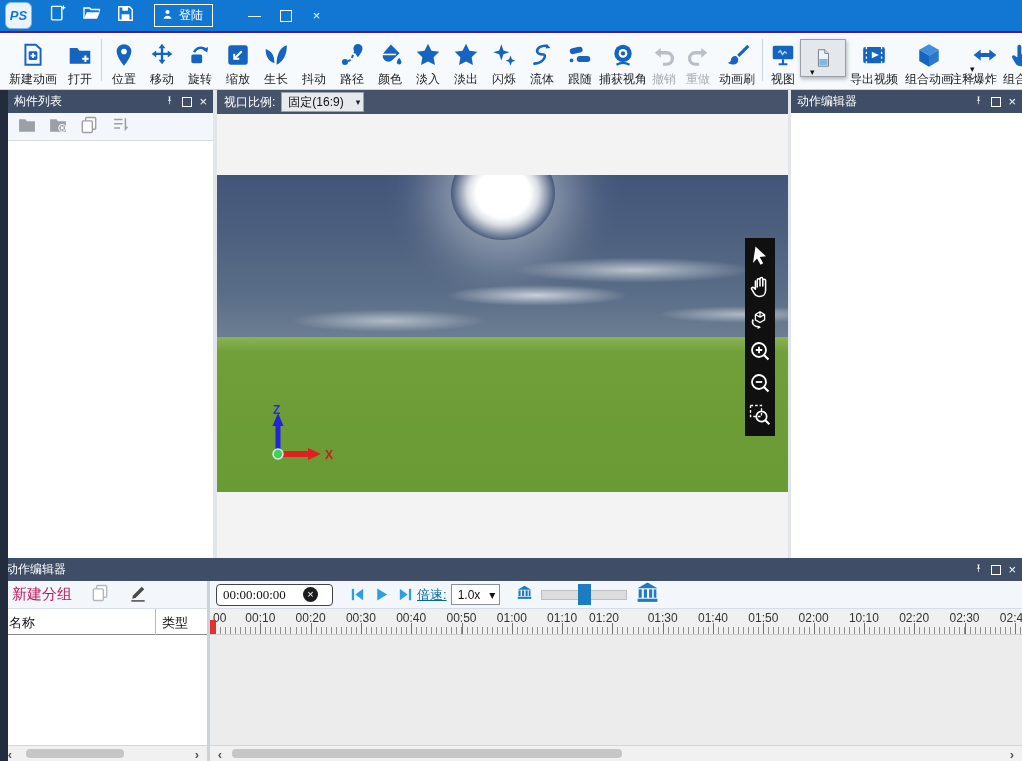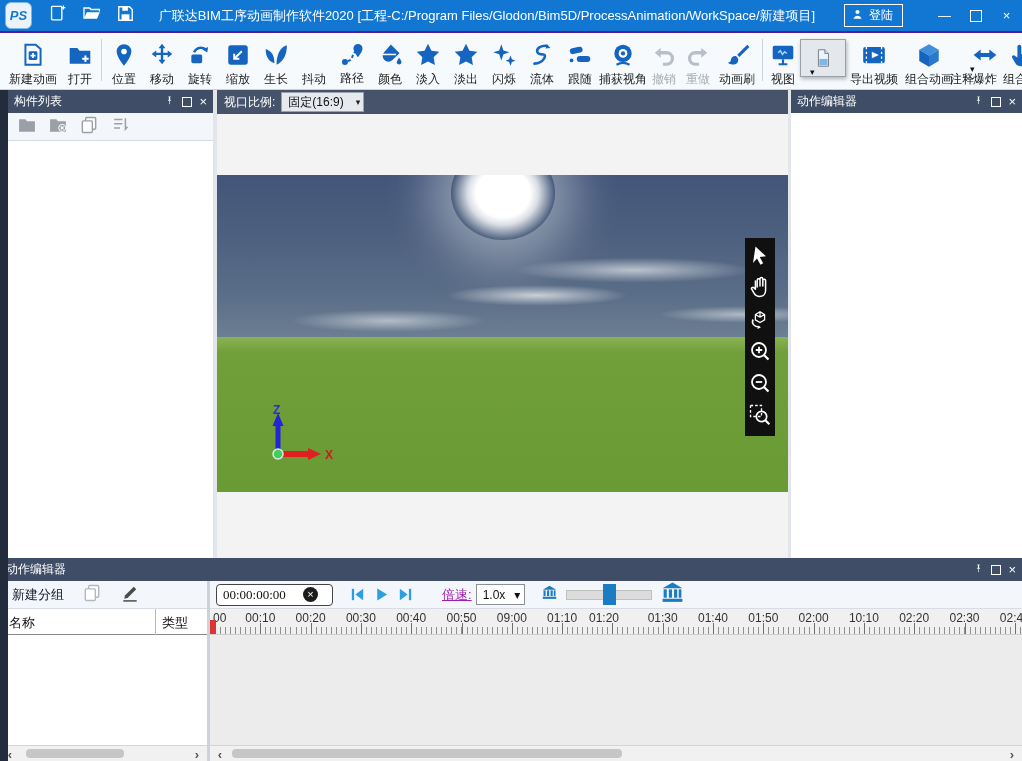--- a/index.html
+++ b/index.html
@@ -79,32 +79,32 @@
                display:flex;flex-direction:column;z-index:4;}
   .nav-btn{height:32px;display:flex;align-items:center;justify-content:center;}
   .nav-btn svg{width:24px;height:24px;}
   .axis{position:absolute;left:36px;bottom:26px;}
   
   .bottom{position:absolute;left:0;top:558px;width:1022px;height:203px;background:#fff;}
   .bt-tools{position:absolute;left:0;top:23px;width:207px;height:28px;background:#f3f6fa;
             border-bottom:1px solid #d8dde3;display:flex;align-items:center;gap:18px;padding-left:12px;
             box-sizing:border-box;}
   .bt-tools svg{width:20px;height:20px;}
-  .new-group{font-size:13px;color:#0f172a;}
+  .new-group{font-size:15px;color:#be185d;}
   .bt-controls{position:absolute;left:210px;top:23px;right:0;height:28px;background:#f3f6fa;
                border-bottom:1px solid #d8dde3;display:flex;align-items:center;box-sizing:border-box;}
   .time-field{margin-left:6px;width:106px;height:20px;border:1.5px solid #444;border-radius:4px;
               background:#fff;display:flex;align-items:center;padding:0 3px 0 6px;gap:4px;}
   .time-field input{border:0;outline:0;width:76px;font-size:13px;font-family:Liberation Serif, serif;
                     color:#111;background:transparent;padding:0;}
   .time-clear{width:15px;height:15px;border-radius:50%;background:#1c1c1c;color:#fff;font-size:11px;
               line-height:15px;text-align:center;flex:0 0 auto;}
   .pb-btn{width:24px;height:24px;display:flex;align-items:center;justify-content:center;}
   .pb-btn svg{width:17px;height:17px;}
-  .speed-label{font-size:13px;color:#a21caf;margin-left:25px;text-decoration:underline;}
+  .speed-label{font-size:13px;color:#0369a1;margin-left:0;text-decoration:underline;}
   .speed-select{margin-left:4px;background:#fff;border:1px solid #8a9098;height:19px;display:flex;
                 align-items:center;font-size:12px;padding:0 4px 0 6px;gap:9px;color:#111;}
   .bank-sm svg{width:17px;height:17px;}
   .bank-lg svg{width:25px;height:25px;}
   .bank-sm{margin-left:16px;}
   .slider{position:relative;width:84px;height:8px;background:#dcdcdc;border:1px solid #bfbfbf;margin:0 8px;}
   .slider-handle{position:absolute;left:36px;top:-7px;width:13px;height:21px;background:#1b7cc2;}
   .bt-cols{position:absolute;left:0;top:51px;width:207px;height:26px;background:#fff;
            border-bottom:1px solid #8a8a8a;box-sizing:border-box;font-size:13px;color:#111;}
   .bt-cols .c1{position:absolute;left:9px;top:5px;}
@@ -147,21 +147,20 @@
             <path d="M2.5 18.5l3.5-8h16.5l-3.5 8z" fill="#fff"></path>
           </svg></span>
     </div>
     <div class="tbar-btn">
       <span><svg viewBox="0 0 24 24">
             <path d="M3.5 3.5h13.5l3.5 3.5v13.5H3.5z" fill="none" stroke="#fff" stroke-width="1.7"></path>
             <rect x="8" y="3.5" width="7" height="5" fill="#fff"></rect>
             <rect x="7" y="13" width="10" height="7.5" fill="#fff"></rect>
           </svg></span>
     </div>
-    <div class="win-title">广联达BIM工序动画制作软件2020 [工程-C:/Program Files/Glodon/Bim5D/ProcessAnimation/WorkSpace/新建项目]</div>
     <div class="login-btn">
       <span><svg viewBox="0 0 24 24">
             <circle cx="12" cy="7.5" r="3.8" fill="#fff"></circle>
             <path d="M4.5 20c1.4-3.8 4.2-5.8 7.5-5.8s6.1 2 7.5 5.8z" fill="#fff"></path>
           </svg></span>
       <span>登陆</span>
     </div>
     <div class="win-ctl">
         <span>—</span>
       </div>
@@ -241,21 +240,21 @@
       </div>
       <div class="tb-btn" style="width: 38px; gap: 48px;">
         <span class="tb-ic">
           <svg viewBox="0 0 24 24">
             <path d="M12 21C7 17 2.5 13.2 2.5 8.6 2.5 5.8 4.7 3.8 7.3 3.8c1.9 0 3.7 1 4.7 2.8 1-1.8 2.8-2.8 4.7-2.8 2.6 0 4.8 2 4.8 4.8C21.5 13.2 17 17 12 21z" fill="#1565c0"></path>
             <path d="M4.5 11h4l1.3-2.6 2.2 4.6 1.4-2h5" fill="none" stroke="#fff" stroke-width="1.5"></path>
           </svg>
         </span>
         <span class="tb-lb">抖动</span>
       </div>
-      <div class="tb-btn" style="width: 38px; font-family: Liberation Mono, monospace;">
+      <div class="tb-btn" style="width: 38px;">
         <span class="tb-ic">
           <svg viewBox="0 0 24 24">
             <circle cx="5.5" cy="18.5" r="2.8" fill="#1565c0"></circle>
             <path d="M8 17.5c5.5 0 3.5-8.5 9-9.5" fill="none" stroke="#1565c0" stroke-width="1.8" stroke-dasharray="3 2"></path>
             <path d="M17.5 1.8a4.2 4.2 0 0 0-4.2 4.2c0 3.1 4.2 8 4.2 8s4.2-4.9 4.2-8a4.2 4.2 0 0 0-4.2-4.2z" fill="#1565c0"></path>
           </svg>
         </span>
         <span class="tb-lb">路径</span>
       </div>
       <div class="tb-btn" style="width: 38px;">
@@ -616,21 +615,21 @@
         <span class="tick-label" style="left: 50.3px; transform: translateX(-50%);">00:10</span>
         <span class="tick-major" style="left: 50.3px;"></span>
         <span class="tick-label" style="left: 100.6px; transform: translateX(-50%);">00:20</span>
         <span class="tick-major" style="left: 100.6px;"></span>
         <span class="tick-label" style="left: 150.9px; transform: translateX(-50%);">00:30</span>
         <span class="tick-major" style="left: 150.9px;"></span>
         <span class="tick-label" style="left: 201.2px; transform: translateX(-50%);">00:40</span>
         <span class="tick-major" style="left: 201.2px;"></span>
         <span class="tick-label" style="left: 251.5px; transform: translateX(-50%);">00:50</span>
         <span class="tick-major" style="left: 251.5px;"></span>
-        <span class="tick-label" style="left: 301.8px; transform: translateX(-50%);">09:00</span>
+        <span class="tick-label" style="left: 301.8px; transform: translateX(-50%);">01:00</span>
         <span class="tick-major" style="left: 301.8px;"></span>
         <span class="tick-label" style="left: 352.1px; transform: translateX(-50%);">01:10</span>
         <span class="tick-major" style="left: 352.1px;"></span>
         <span class="tick-label" style="left: 394px; transform: translateX(-50%);">01:20</span>
         <span class="tick-major" style="left: 402.4px;"></span>
         <span class="tick-label" style="left: 452.7px; transform: translateX(-50%);">01:30</span>
         <span class="tick-major" style="left: 452.7px;"></span>
         <span class="tick-label" style="left: 503px; transform: translateX(-50%);">01:40</span>
         <span class="tick-major" style="left: 503px;"></span>
         <span class="tick-label" style="left: 553.3px; transform: translateX(-50%);">01:50</span>

